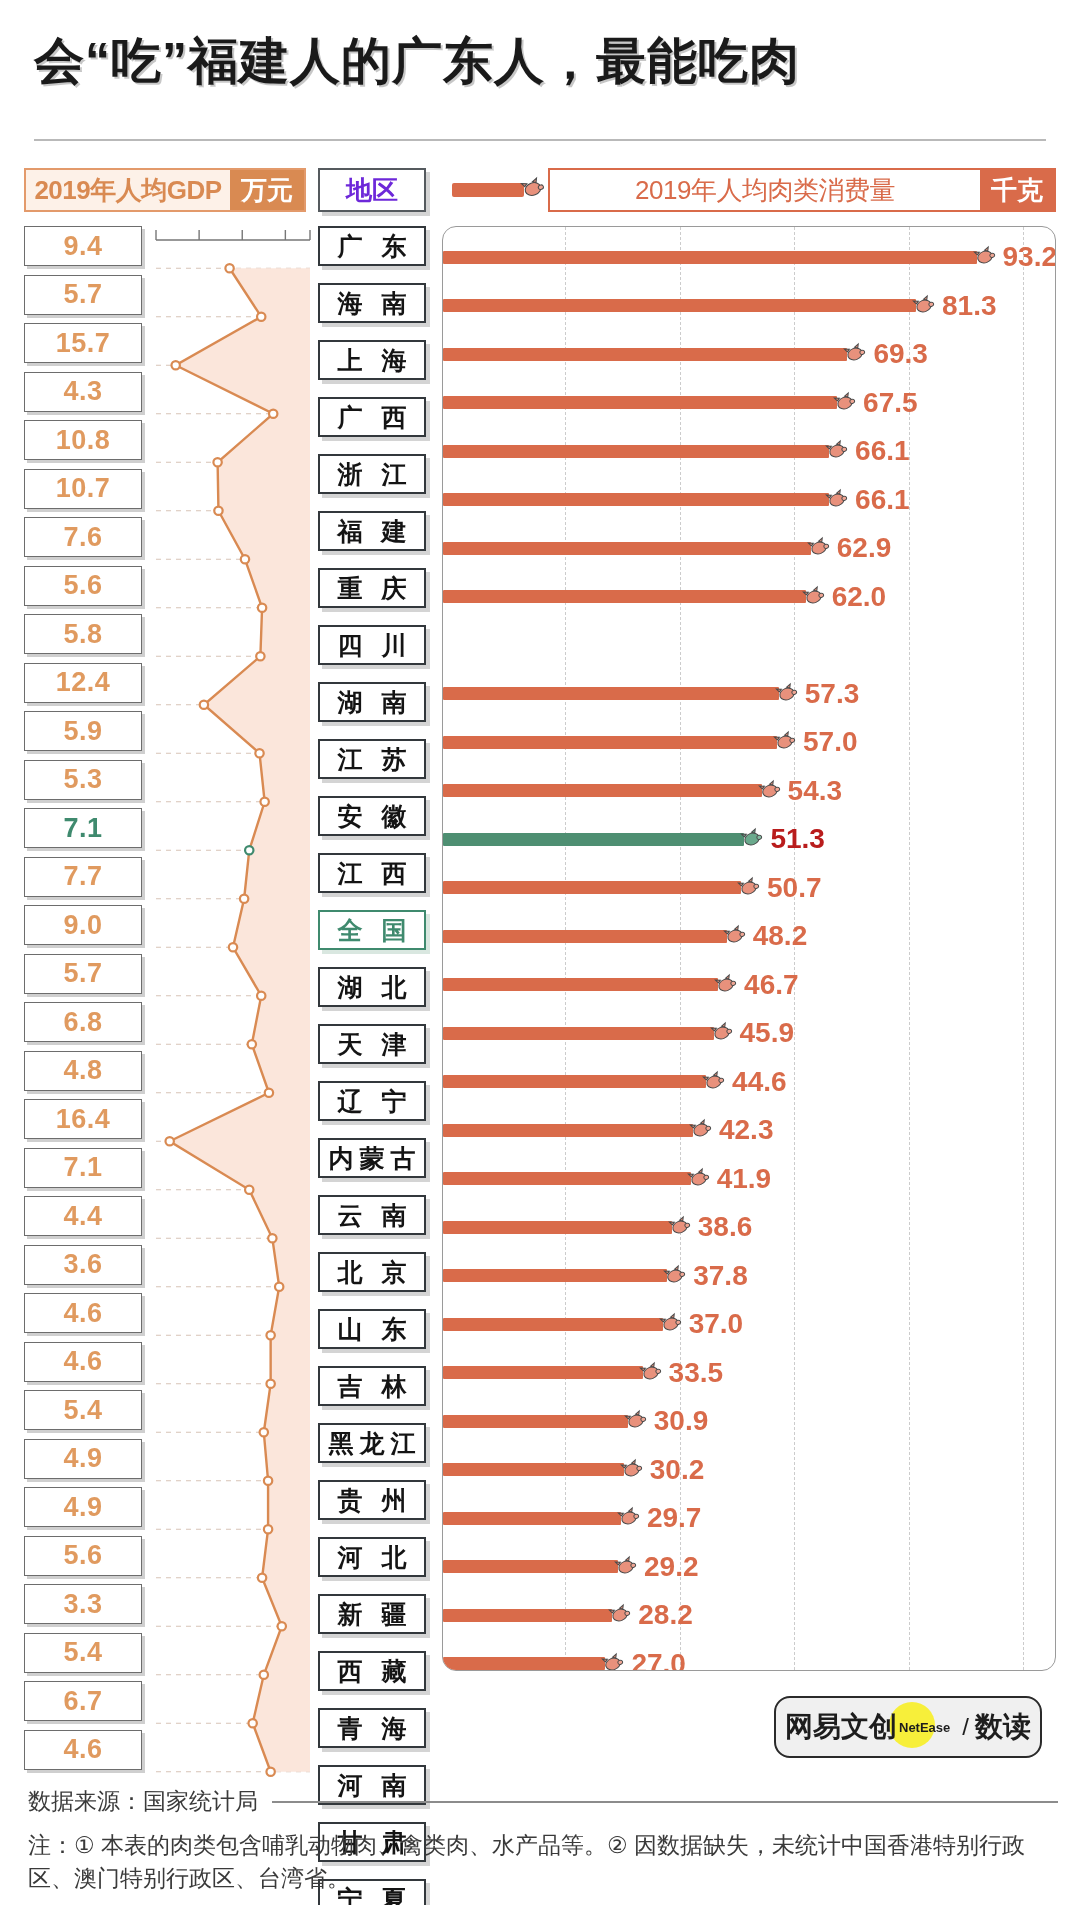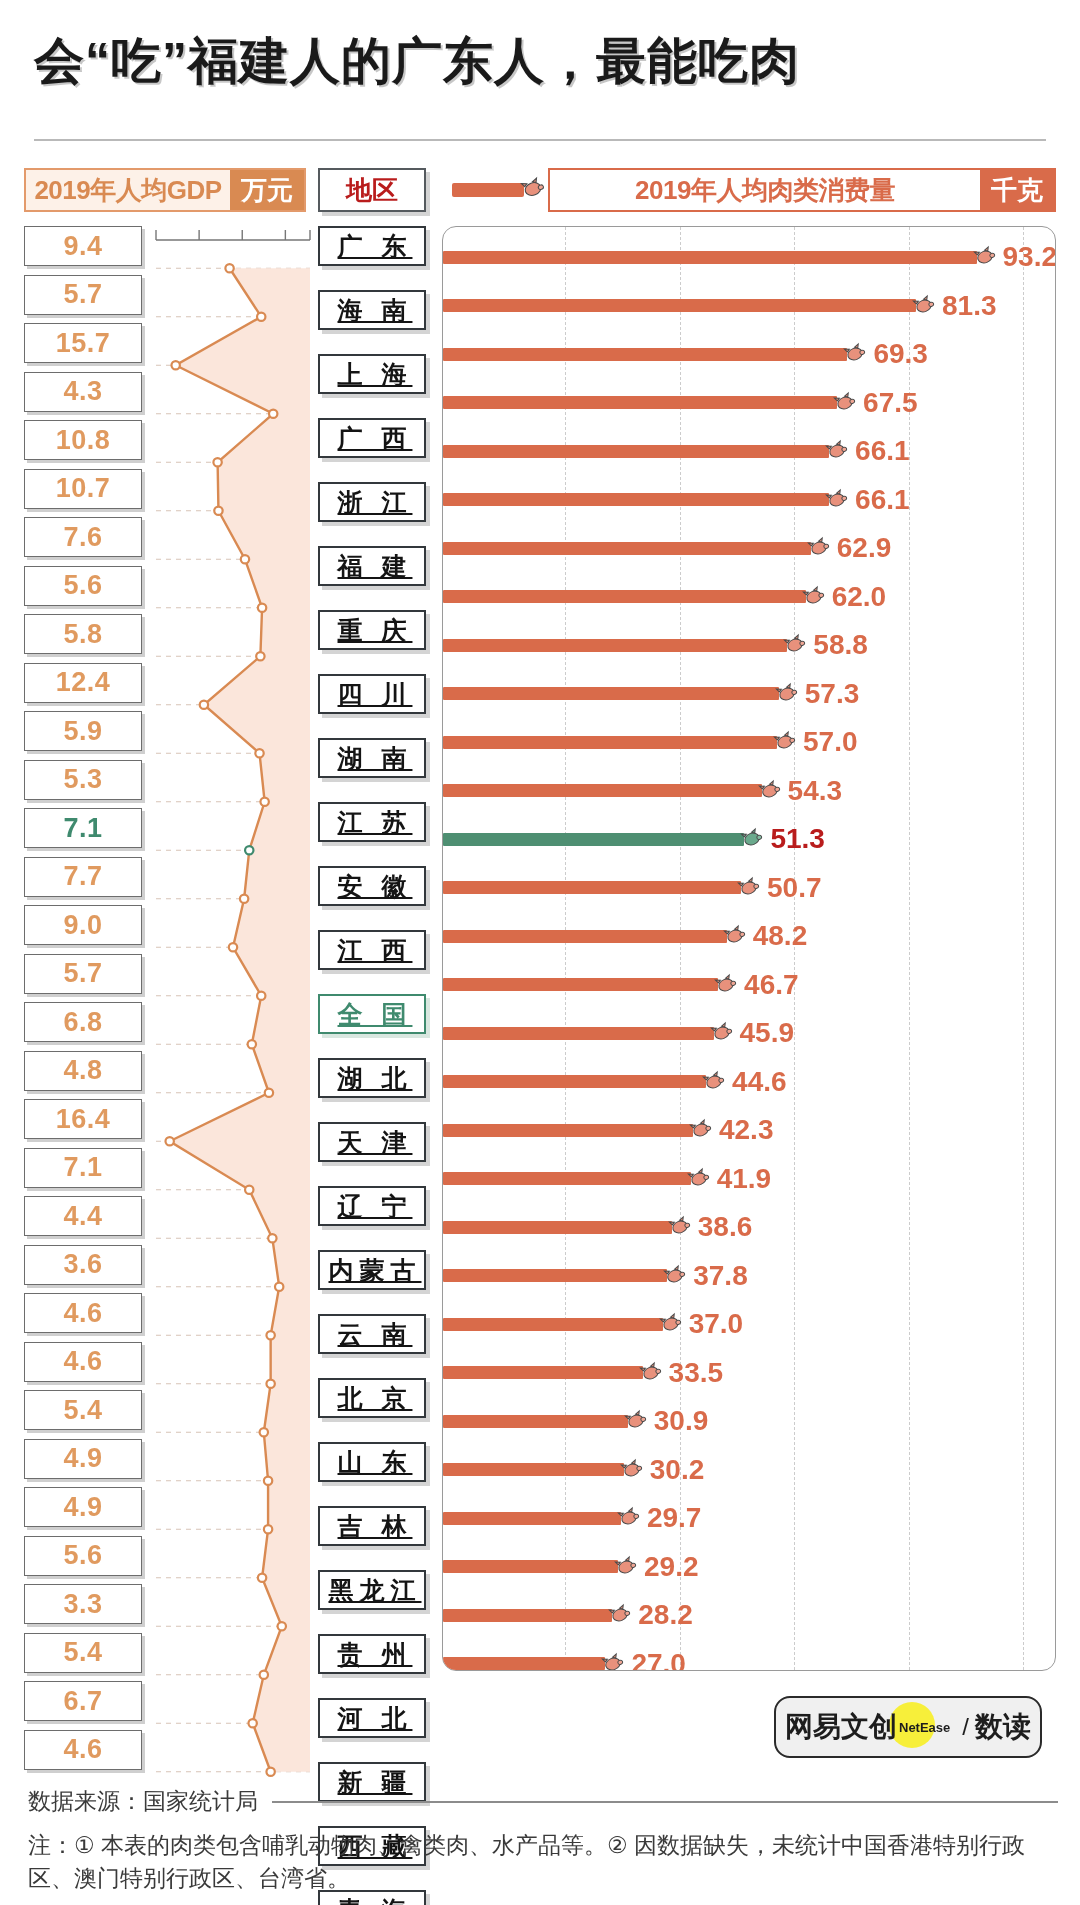--- a/index.html
+++ b/index.html
@@ -43,38 +43,38 @@
     display: flex; align-items: center; justify-content: center;
     font-size: 26px; font-weight: 700;
   }
 
   .hdr-region {
     left: 318px; width: 108px;
     background: #ffffff;
     border: 2px solid #555a5e;
     box-shadow: 4px 4px 0 #d4d4d4;
     display: flex; align-items: center; justify-content: center;
-    color: #b91c1c; font-size: 26px; font-weight: 700;
+    color: #6d28d9; font-size: 26px; font-weight: 700;
   }
 
   .hdr-connector {
     left: 452px; width: 72px; top: 183px; height: 14px;
     background: #d96b4a; border-radius: 2px;
   }
   .hdr-pig { left: 518px; top: 176px; }
 
   .hdr-meat {
     left: 548px; width: 508px;
     display: flex; align-items: stretch;
     background: #ffffff;
     border: 2px solid #d96b4a;
   }
   .hdr-meat .lbl {
     flex: 1; display: flex; align-items: center; justify-content: center;
-    color: #d96b4a; font-size: 26px; font-weight: 700; letter-spacing: -.5px; border-radius: 6px;
+    color: #d96b4a; font-size: 26px; font-weight: 400; letter-spacing: -.5px; border-radius: 6px;
   }
   .hdr-meat .unit {
     width: 74px; background: #d96b4a; color: #ffffff;
     display: flex; align-items: center; justify-content: center;
     font-size: 26px; font-weight: 700;
   }
 
   
   .body { position: absolute; left: 0; top: 226px; width: 1080px; height: 1450px; }
 
@@ -87,26 +87,26 @@
     font-size: 27px; font-weight: 600; color: #e09a5f;
     letter-spacing: .5px;
   }
   .gdp-cell.nation { color: #3f8a6e; }
 
   .col-line { position: absolute; left: 148px; top: 0; width: 166px; height: 1445px; }
   .col-line svg { display:block; }
 
   .col-region { position: absolute; left: 318px; top: 0; width: 108px; }
   .region-cell {
-    height: 40px; margin-bottom: 24px;
+    height: 40px; margin-bottom: 17px;
     background: #ffffff; border: 2px solid #33383c;
     box-shadow: 4px 4px 0 #d4d4d4;
     display: flex; align-items: center; justify-content: center;
     font-size: 25px; font-weight: 700; color: #141414;
-    letter-spacing: 6px; text-indent: 6px; text-decoration: underline;
+    letter-spacing: 6px; text-indent: 6px;
   }
   .region-cell.nation {
     border-color: #3f8a6e; color: #3f8a6e;
     box-shadow: 4px 4px 0 #d9e7e0;
   }
 
   .col-bars {
     position: absolute; left: 442px; top: 0; width: 614px; height: 1445px;
     background: #ffffff;
     border: 1.5px solid #9a9a9a;
@@ -428,32 +428,20 @@
           <svg width="28" height="24" viewBox="0 0 30 26" class="pig-inline">
             <g transform="translate(15,13) rotate(-20) translate(-15,-13)">
               <ellipse cx="15" cy="13" rx="8" ry="6.2" fill="#e8917c" stroke="#4a4a4a" stroke-width="1.1"></ellipse>
               <path d="M8 8 L6 4 L11 6 Z" fill="#e8917c" stroke="#4a4a4a" stroke-width="1.1"></path>
               <path d="M20 8 L22 4 L17 6 Z" fill="#e8917c" stroke="#4a4a4a" stroke-width="1.1"></path>
               <ellipse cx="23" cy="14" rx="2.6" ry="2.2" fill="#f0a694" stroke="#4a4a4a" stroke-width="1"></ellipse>
             </g>
           </svg>
           <span class="bar-val" style="margin-left: 4px;">62.0</span>
         </div>
-        <div class="bar-row" style="top: 394px; width: 614px;">
-          <div class="bar" style="width: 344.336px;"></div>
-          <svg width="28" height="24" viewBox="0 0 30 26" class="pig-inline">
-            <g transform="translate(15,13) rotate(-20) translate(-15,-13)">
-              <ellipse cx="15" cy="13" rx="8" ry="6.2" fill="#e8917c" stroke="#4a4a4a" stroke-width="1.1"></ellipse>
-              <path d="M8 8 L6 4 L11 6 Z" fill="#e8917c" stroke="#4a4a4a" stroke-width="1.1"></path>
-              <path d="M20 8 L22 4 L17 6 Z" fill="#e8917c" stroke="#4a4a4a" stroke-width="1.1"></path>
-              <ellipse cx="23" cy="14" rx="2.6" ry="2.2" fill="#f0a694" stroke="#4a4a4a" stroke-width="1"></ellipse>
-            </g>
-          </svg>
-          <span class="bar-val" style="margin-left: 4px;">58.8</span>
-        </div>
         <div class="bar-row" style="top: 442.5px; width: 614px;">
           <div class="bar" style="width: 335.756px;"></div>
           <svg width="28" height="24" viewBox="0 0 30 26" class="pig-inline">
             <g transform="translate(15,13) rotate(-20) translate(-15,-13)">
               <ellipse cx="15" cy="13" rx="8" ry="6.2" fill="#e8917c" stroke="#4a4a4a" stroke-width="1.1"></ellipse>
               <path d="M8 8 L6 4 L11 6 Z" fill="#e8917c" stroke="#4a4a4a" stroke-width="1.1"></path>
               <path d="M20 8 L22 4 L17 6 Z" fill="#e8917c" stroke="#4a4a4a" stroke-width="1.1"></path>
               <ellipse cx="23" cy="14" rx="2.6" ry="2.2" fill="#f0a694" stroke="#4a4a4a" stroke-width="1"></ellipse>
             </g>
           </svg>

